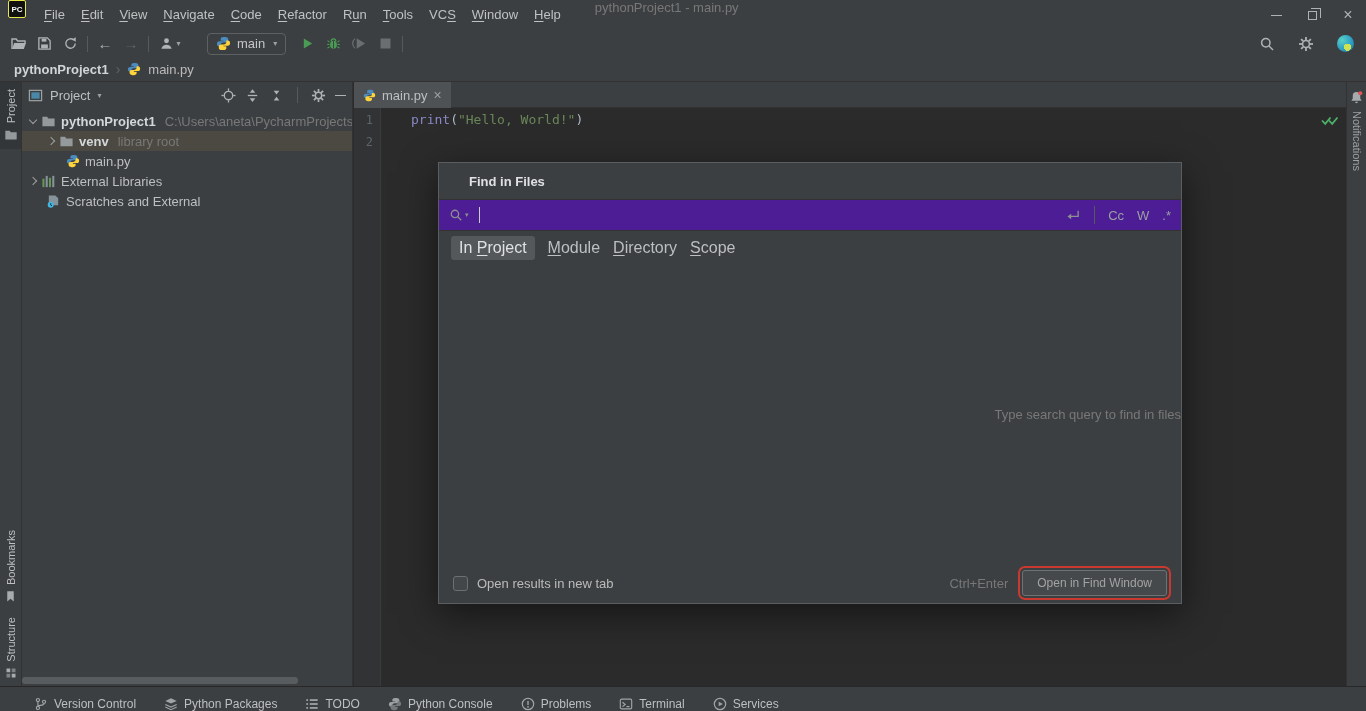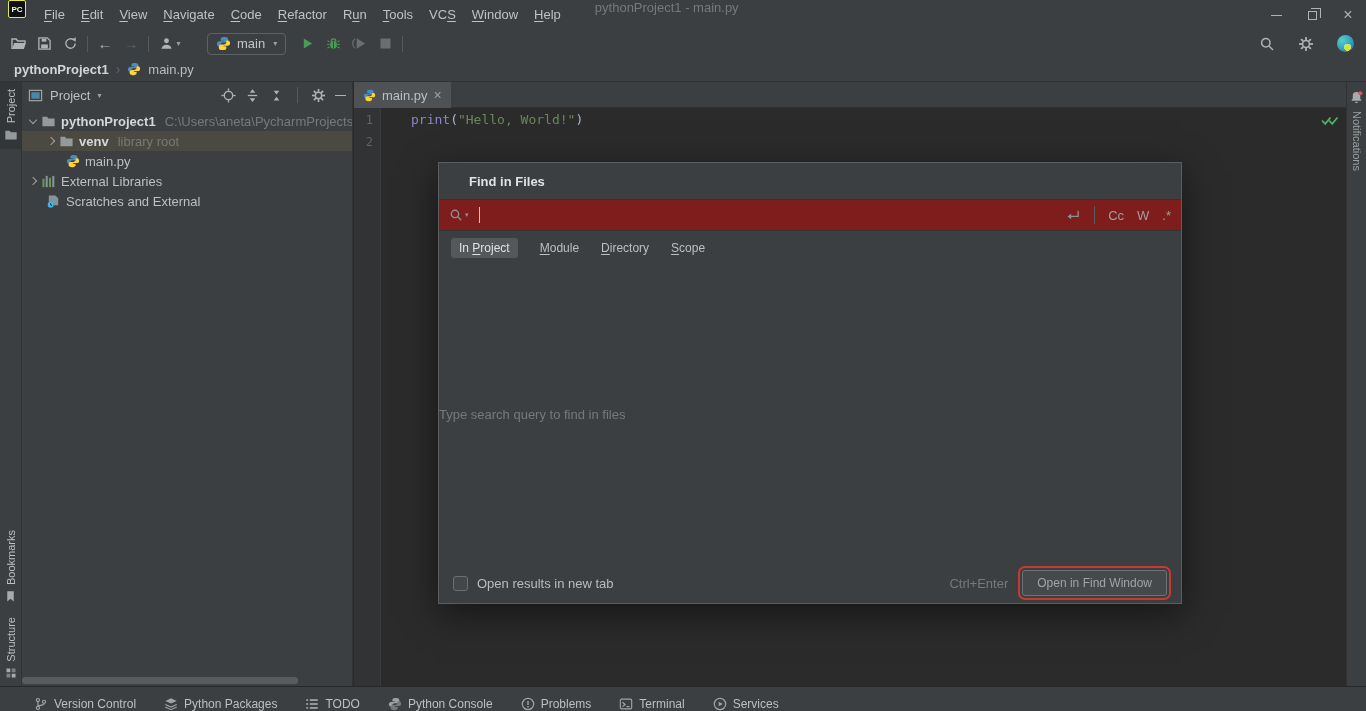--- a/index.html
+++ b/index.html
@@ -101,30 +101,30 @@
   .dialog { position:absolute; left:438px; top:162px; width:744px; height:442px; background:#3c3f41;
     border:1px solid #5a5e60; box-shadow:0 10px 34px rgba(0,0,0,.5); z-index:10; display:flex; flex-direction:column; }
   .dlg-titlerow { height:36px; display:flex; align-items:center; padding:0 30px; }
   .dlg-title { font-weight:bold; color:#dfe1e5; }
   .dlg-title-right { margin-left:auto; display:flex; align-items:center; gap:10px; }
   .checkbox { width:15px; height:15px; border:1px solid #6b7073; border-radius:3px; background:#43474a; flex:none; }
   .combo { width:66px; height:22px; border:1px solid #646869; border-radius:3px; display:flex; align-items:center; background:#45494b; }
   .combo-value { flex:1; padding-left:7px; color:#bdbfc1; }
   .combo-arrow { width:18px; height:100%; border-left:1px solid #646869; display:flex; align-items:center; justify-content:center; color:#9da0a2; font-size:8px; }
   .dlg-div { width:1px; height:18px; background:#565a5c; }
-  .searchrow { height:32px; background:#7f1d1d; border-top:1px solid #323232; border-bottom:1px solid #323232;
+  .searchrow { height:32px; background:#4c1d95; border-top:1px solid #323232; border-bottom:1px solid #323232;
     display:flex; align-items:center; padding:0 10px; }
   .caret { width:1px; height:16px; background:#c8cacb; margin-left:10px; animation:blink 1.1s step-end infinite; }
   @keyframes blink { 50% { opacity:0; } }
   .search-toggles { margin-left:auto; display:flex; align-items:center; gap:13px; }
   .toggle-txt { color:#9aa0a3; font-size:13px; }
-  .tabsrow { height:34px; display:flex; align-items:center; gap:22px; padding:0 12px; font-size:12px; }
+  .tabsrow { height:34px; display:flex; align-items:center; gap:13px; padding:0 12px; font-size:16px; }
   .scope-chip { background:#55585b; color:#dfe1e5; padding:3px 8px; border-radius:3px; }
   .scope-tab { color:#bdbfc1; }
-  .dlg-content { flex:1; display:flex; align-items:center; justify-content:flex-start; }
+  .dlg-content { flex:1; display:flex; align-items:center; justify-content:flex-end; }
   .empty-hint { color:#787878; }
   .dlg-bottom { height:40px; display:flex; align-items:center; padding:0 14px; gap:9px; }
   .dlg-bottom-right { margin-left:auto; display:flex; align-items:center; gap:14px; }
   .shortcut { color:#787878; }
   .find-btn { height:26px; padding:0 14px; background:#45494b; border:1px solid #6e7275; border-radius:3px;
     color:#a3a3a3; font-size:12px; display:flex; align-items:center;
     outline:2px solid #c9392f; outline-offset:2px; }
 
   
   .statusbar { position:absolute; left:0; right:0; bottom:0; height:25px; background:#3c3f41;

